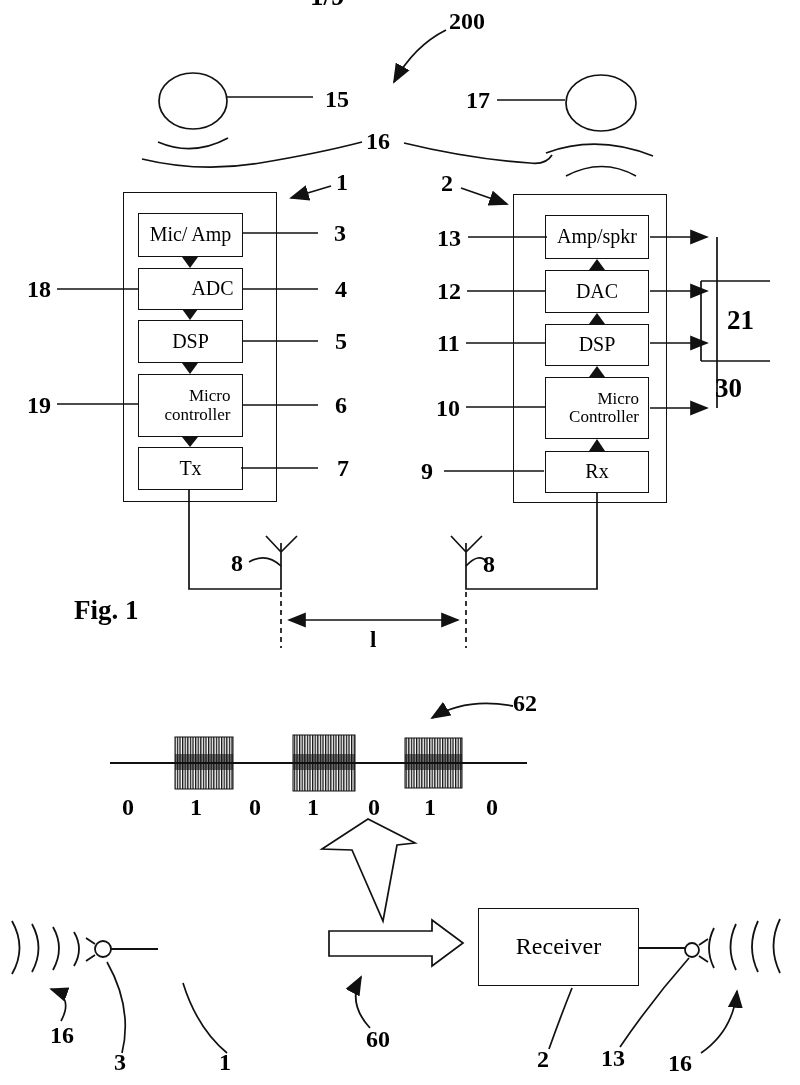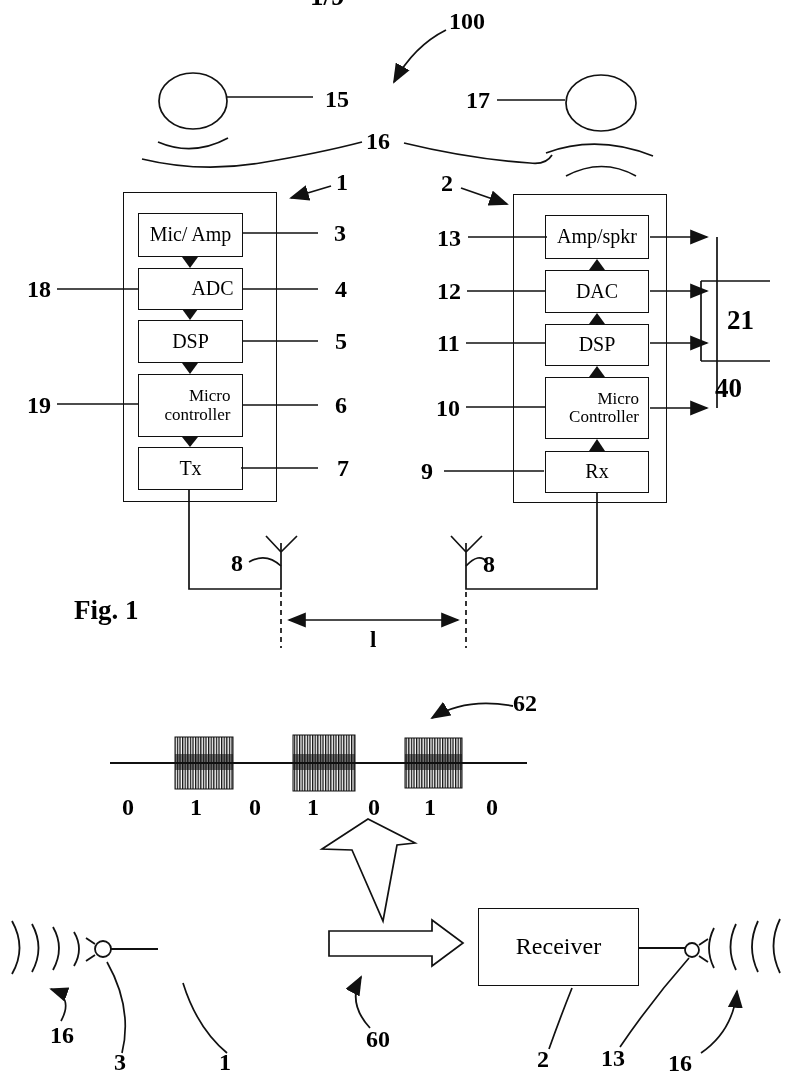--- a/index.html
+++ b/index.html
@@ -198,21 +198,21 @@
   <div class="box" style="left:545px;top:324px;width:104px;height:42px;">
     <span class="blockLabel">DSP</span>
   </div>
   <div class="box small" style="left:545px;top:377px;width:104px;height:62px;">
     <span class="blockLabel" style="width:84px;">Micro Controller</span>
   </div>
   <div class="box" style="left:545px;top:451px;width:104px;height:42px;">
     <span class="blockLabel">Rx</span>
   </div>
 
-  <div class="num" style="left:449px;top:9px;">100</div>
+  <div class="num" style="left:449px;top:9px;">200</div>
   <div class="num" style="left:325px;top:87px;">15</div>
   <div class="num" style="left:466px;top:88px;text-align:center;">17</div>
   <div class="num" style="left:366px;top:129px;">16</div>
   <div class="num" style="left:336px;top:170px;">1</div>
   <div class="num" style="left:441px;top:171px;">2</div>
 
   <div class="num" style="left:27px;top:277px;">18</div>
   <div class="num" style="left:27px;top:393px;">19</div>
   <div class="num" style="left:334px;top:221px;">3</div>
   <div class="num" style="left:335px;top:277px;">4</div>
@@ -220,21 +220,21 @@
   <div class="num" style="left:335px;top:393px;">6</div>
   <div class="num" style="left:337px;top:456px;">7</div>
 
   <div class="num" style="left:437px;top:226px;">13</div>
   <div class="num" style="left:437px;top:279px;">12</div>
   <div class="num" style="left:437px;top:331px;">11</div>
   <div class="num" style="left:436px;top:396px;">10</div>
   <div class="num" style="left:421px;top:459px;">9</div>
 
   <div class="num big" style="left:727px;top:307px;">21</div>
-  <div class="num big" style="left:715px;top:375px;">40</div>
+  <div class="num big" style="left:715px;top:375px;">30</div>
 
   <div class="num" style="left:231px;top:551px;">8</div>
   <div class="num" style="left:483px;top:552px;">8</div>
 
   <div class="num big" style="left:74px;top:597px;">Fig. 1</div>
   <div class="num" style="left:370px;top:628px;font-size:23px;">l</div>
 
   <div class="num ctr" style="left:128px;top:795px;">0</div>
   <div class="num ctr" style="left:196px;top:795px;">1</div>
   <div class="num ctr" style="left:255px;top:795px;">0</div>

